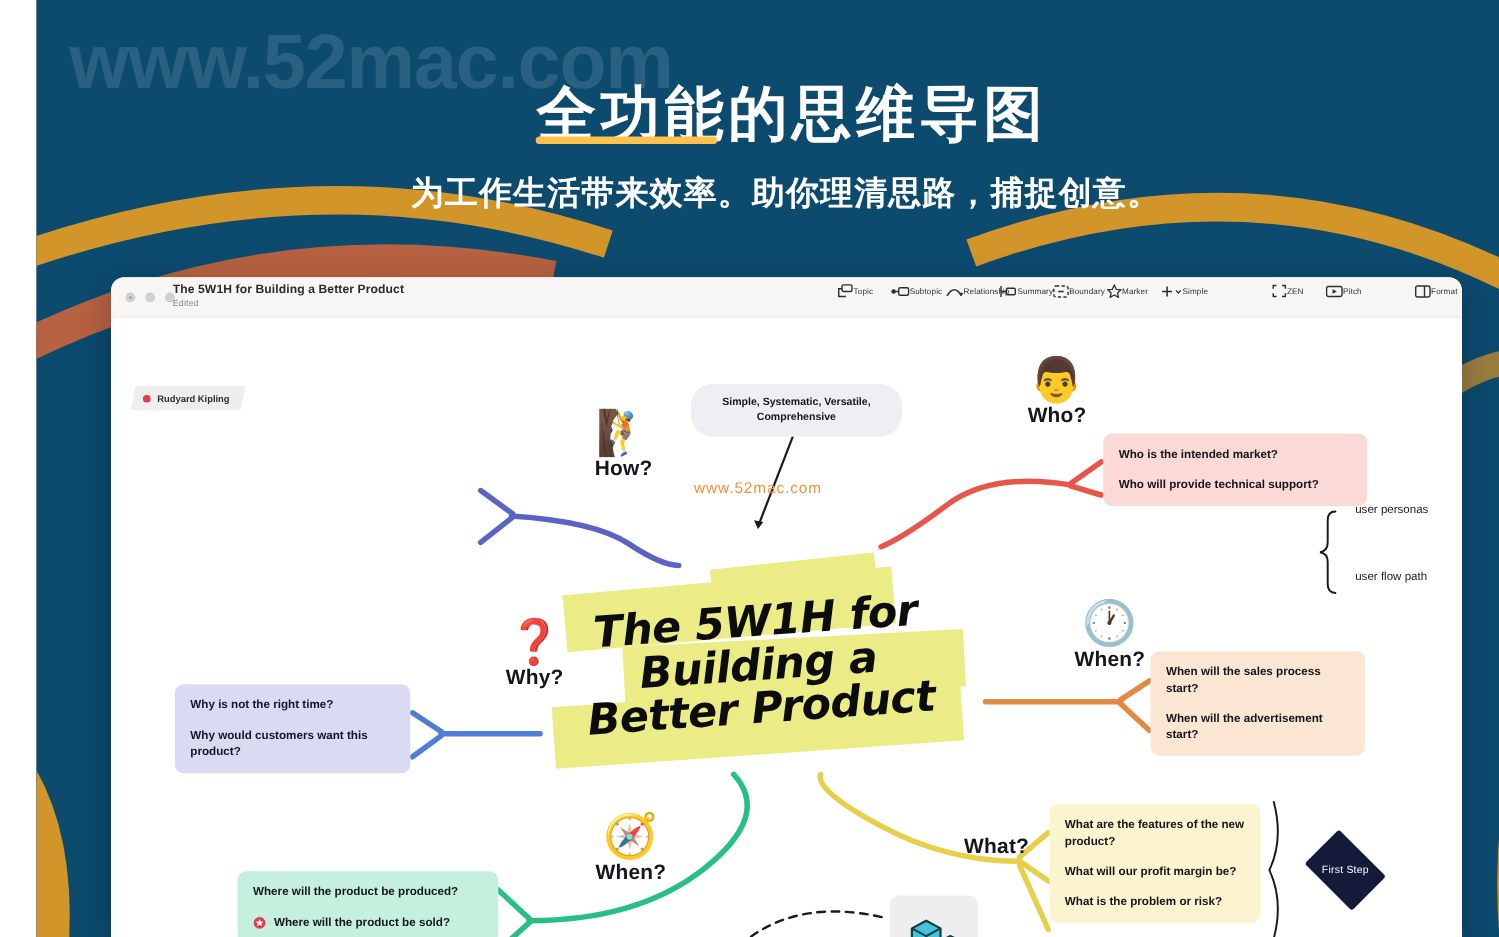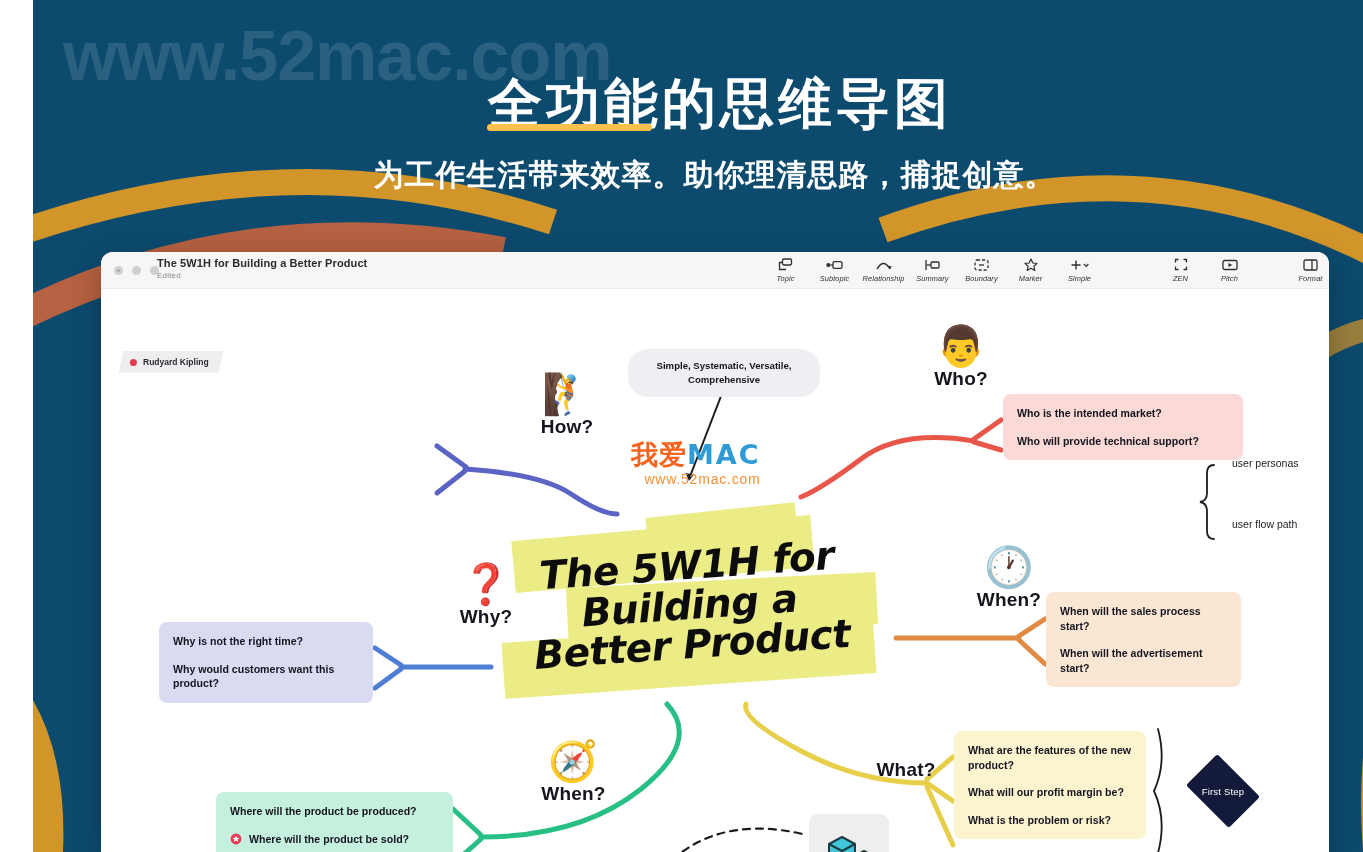--- a/index.html
+++ b/index.html
@@ -136,24 +136,23 @@
     display: flex;
     align-items: flex-start;
   }
   #tools-center { left: 660px; }
   #tools-right  { left: 1055px; }
   #tools-format { left: 1185px; }
 
   .tool {
     width: 49px;
     display: flex;
-    flex-direction: column;
+    flex-direction: row;
     align-items: center;
     cursor: default;
-    font-style: italic;
   }
   .tool .ic {
     height: 15px;
     display: flex;
     align-items: center;
     justify-content: center;
     color: #2f2f2f;
     margin-top: 3px;
   }
   .tool .lb {
@@ -638,19 +637,16 @@
           <path d="M32 24 L40 20 L48 24 L48 33 L40 37 L32 33 Z" fill="#3fc6d8" stroke="#1b3a42" stroke-width="2" stroke-linejoin="round"></path>
           <path d="M32 24 L40 28 L48 24" fill="none" stroke="#1b3a42" stroke-width="2" stroke-linejoin="round"></path>
           <path d="M40 28 L40 37" fill="none" stroke="#1b3a42" stroke-width="2"></path>
         </svg>
       </div>
 
     </div>
   </div>
 
   <div id="mac-wm">
-    <div class="l1">
-      <span class="cn">我爱</span><span class="en">MAC</span>
-    </div>
     <div class="l2">www.52mac.com</div>
   </div>
 
 </div>
 
 </body></html>

